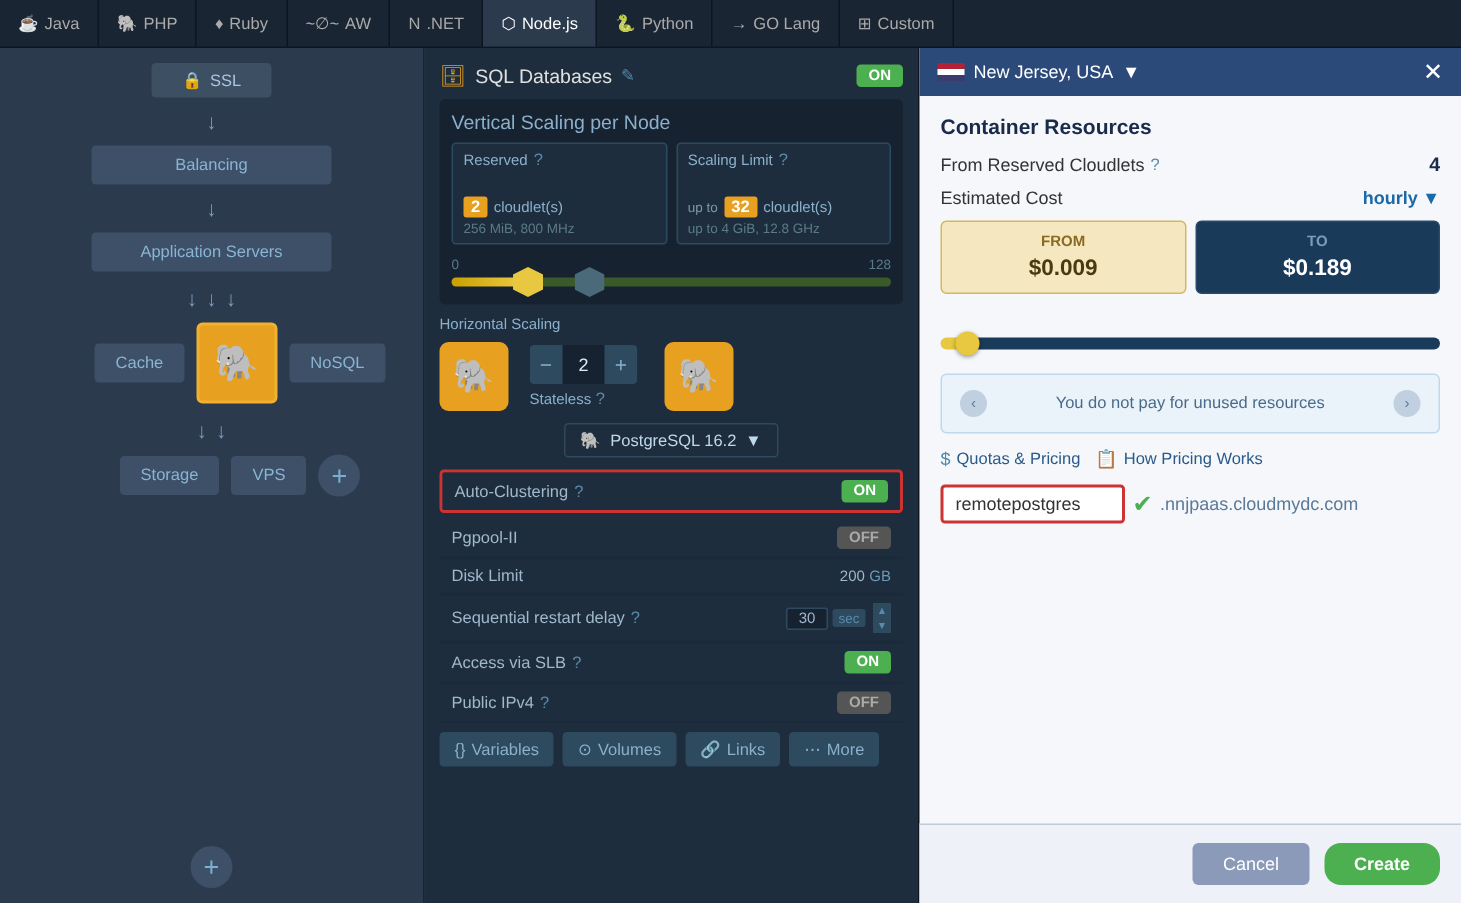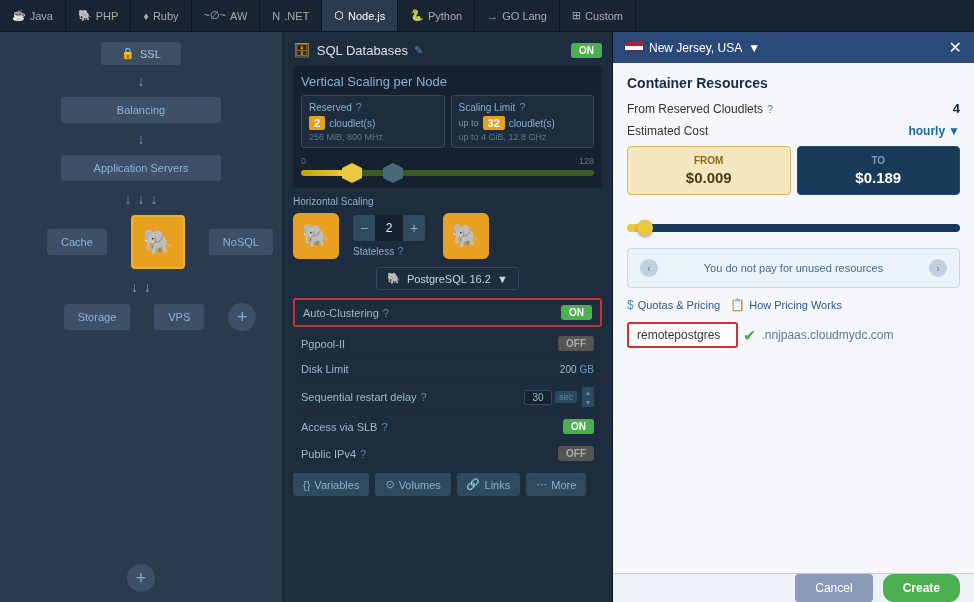--- a/index.html
+++ b/index.html
@@ -80,21 +80,21 @@
       border-radius: 3px;
       padding: 7px 30px;
       cursor: pointer;
       font-size: 11px;
       width: 160px;
       text-align: center;
     }
 
     .node-row {
       display: flex;
-      gap: 24px;
+      gap: 8px;
       align-items: center;
       margin-left: 38px;
     }
 
     .node-small-btn {
       background: #3d5068;
       color: #8ab4d4;
       border: none;
       border-radius: 3px;
       padding: 7px 14px;
@@ -222,21 +222,21 @@
       border: 1px solid #2d4a5f;
       border-radius: 3px;
       padding: 5px 7px;
       color: #c0d8ec;
       font-size: 10px;
     }
 
     .scaling-box-title {
       color: #8ab0cc;
       font-size: 10px;
-      margin-bottom: 3px;
+      margin-bottom: 18px;
       display: flex;
       align-items: center;
       gap: 4px;
     }
 
     .cloudlet-row {
       display: flex;
       align-items: center;
       gap: 4px;
       margin-bottom: 2px;
@@ -732,42 +732,42 @@
       gap: 5px;
     }
 
     .env-input {
       background: white;
       border: 2px solid #cc3333;
       border-radius: 3px;
       padding: 4px 8px;
       font-size: 12px;
       color: #333;
-      width: 111px;
+      width: 123px;
     }
 
     .check-icon {
       color: #4CAF50;
       font-size: 16px;
     }
 
     .domain-text {
       color: #5a7a9a;
       font-size: 12px;
     }
 
     
     .bottom-bar {
       display: flex;
       justify-content: flex-end;
       align-items: center;
       gap: 10px;
       background: #eef2f8;
       border-top: 1px solid #c0ccdc;
-      padding: 0 14px;
+      padding: 12px 14px;
     }
 
     .cancel-btn {
       background: #8a9ab8;
       color: white;
       border: none;
       border-radius: 4px;
       padding: 7px 20px;
       font-size: 12px;
       cursor: pointer;

